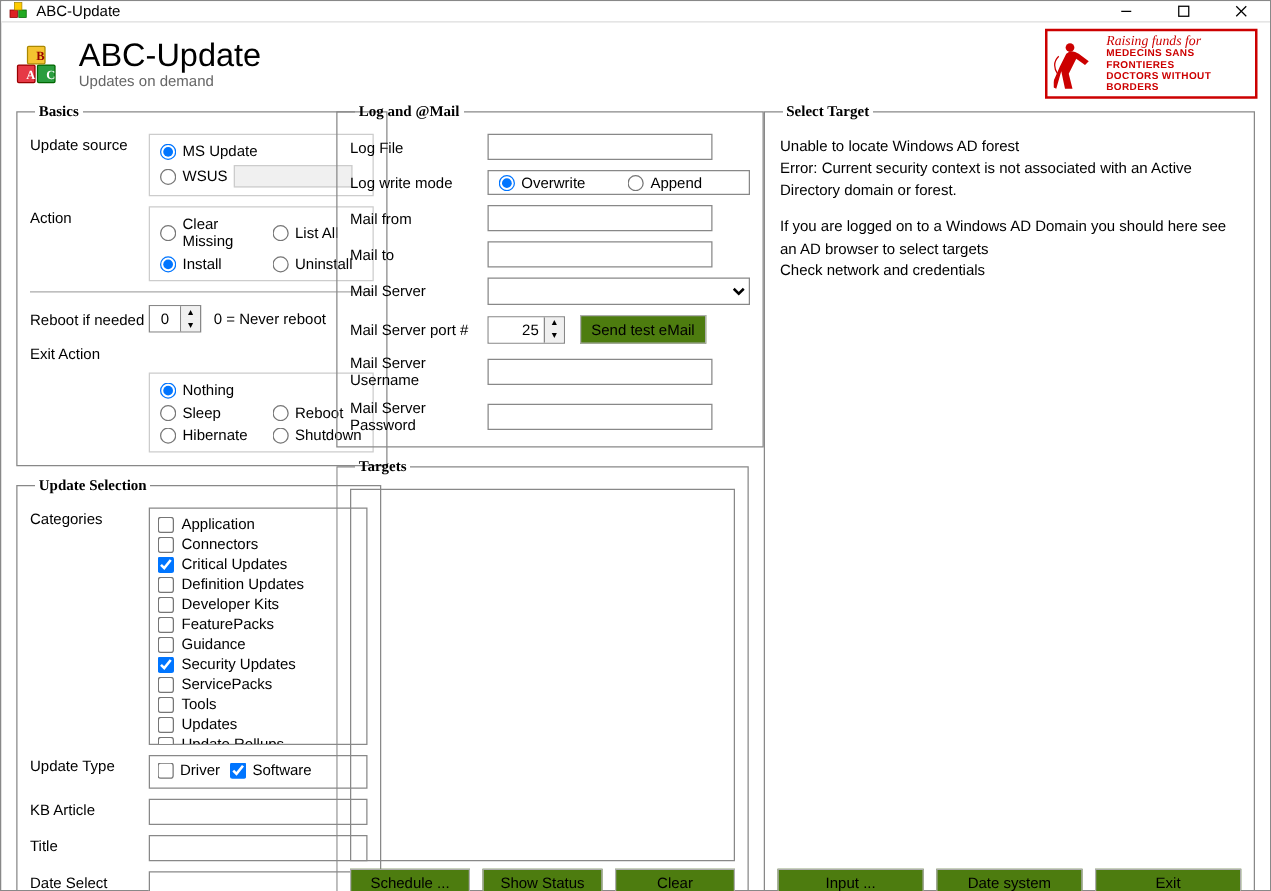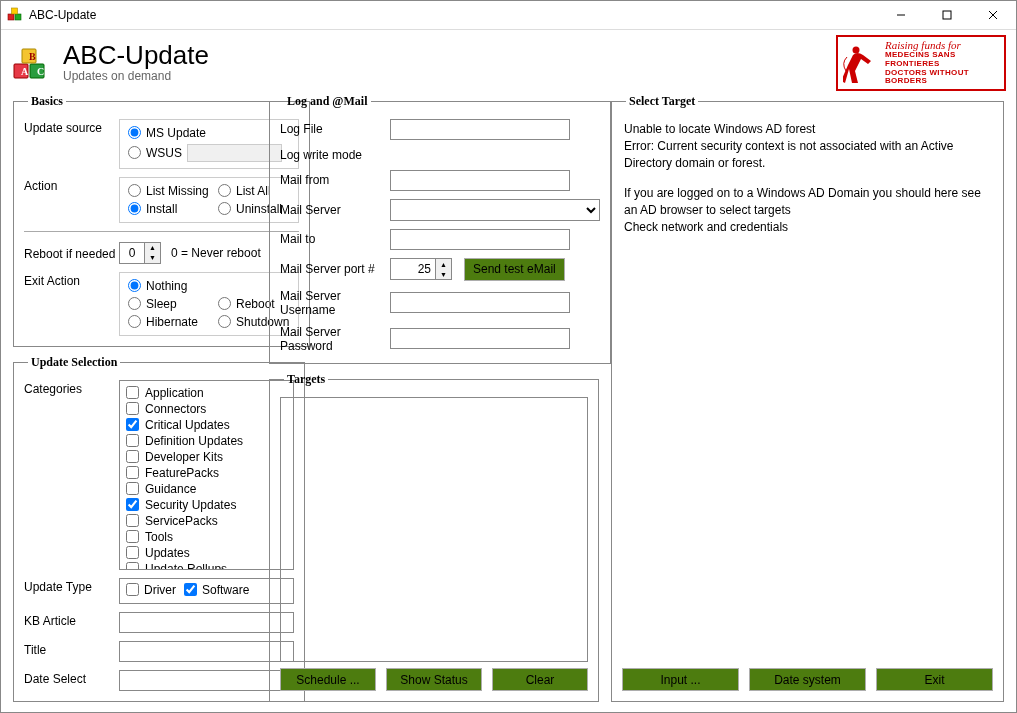--- a/index.html
+++ b/index.html
@@ -100,21 +100,21 @@
   .targets-box {
     flex:1; border:1px solid #888;
   }
   .fs-targets { flex:1; display:flex; flex-direction:column; }
   .bottom-btns { display:flex; gap:10px; margin-top:6px; }
   .bottom-btns .btn { flex:1; }
   .select-target-text { padding:2px 2px; line-height:1.45; font-size:12px; }
   .select-target-text p { margin-bottom:12px; }
   .update-selection { flex:1; display:flex; flex-direction:column; }
   .basics-box { }
-  .exit-radio-box { border:1px solid #ccc; padding:6px 8px; display:grid; grid-template-columns:90px 90px; row-gap:4px; width:180px; }
+  .exit-radio-box { border:1px solid #ccc; padding:6px 8px; display:grid; grid-template-columns:90px 90px; row-gap:4px; width:180px;margin-top:24px; }
   .src-radio-box { border:1px solid #ccc; padding:6px 8px; width:175px; display:flex; flex-direction:column; gap:4px; }
   .action-radio-box { border:1px solid #ccc; padding:6px 8px; width:175px; display:grid; grid-template-columns:90px 85px; row-gap:4px; }
   .wsus-field { border:1px solid #ccc; height:18px; width:95px; background:#f0f0f0; }
   .logmail .row { align-items:center; }
   .logmail .lbl2 { padding-top:0; }
   .overwrite-row .controls { display:flex; gap:26px; padding:2px 0 2px 8px; border:1px solid #888; width:182px; }
   .portrow .controls { display:flex; gap:12px; align-items:center; }
   
   .col1 .lbl { width:95px; }
   .short-field { width:180px; }
@@ -206,21 +206,21 @@
               <input type="text" class="wsus-field" disabled="" style="">
             </label>
           </div>
         </div>
 
         <div class="row">
           <div class="lbl">Action</div>
           <div class="controls action-radio-box">
             <label class="radio">
                 <input type="radio" name="act" style="">
-                <span>List Missing</span>
+                <span>Clear Missing</span>
               </label>
             <label class="radio">
                 <input type="radio" name="act" style="">
                 <span>List All</span>
               </label>
             <label class="radio">
                 <input type="radio" name="act" checked="" style="">
                 <span>Install</span>
               </label>
             <label class="radio">
@@ -360,33 +360,43 @@
       <fieldset class="logmail">
         <legend>Log  and  @Mail</legend>
 
         <div class="row">
             <div class="lbl2">Log File</div>
           <input type="text" class="field short-field" style="">
           </div>
 
         <div class="row overwrite-row">
           <div class="lbl2">Log write mode</div>
+          <div class="controls">
+            <label class="radio">
+                <input type="radio" name="wm" checked="" style="">
+                <span>Overwrite</span>
+              </label>
+            <label class="radio">
+                <input type="radio" name="wm" style="">
+                <span>Append</span>
+              </label>
+          </div>
         </div>
 
         <div class="row">
             <div class="lbl2">Mail from</div>
           <input type="text" class="field short-field" style="">
           </div>
         <div class="row">
+            <div class="lbl2">Mail to</div>
+          <input type="text" class="field short-field" style="">
+          </div>
+        <div class="row">
             <div class="lbl2">Mail Server</div>
           <select class="field"><option></option></select>
-          </div>
-        <div class="row">
-            <div class="lbl2">Mail to</div>
-          <input type="text" class="field short-field" style="">
           </div>
         <div class="row portrow">
           <div class="lbl2">Mail Server port #</div>
           <div class="controls">
             <div class="spinner" style="width:62px;">
               <input type="text" style="width: 44px; text-align: right; padding-right: 4px;" value="25">
               <div class="upd">
                   <button>▲</button>
                   <button>▼</button>
                 </div>

